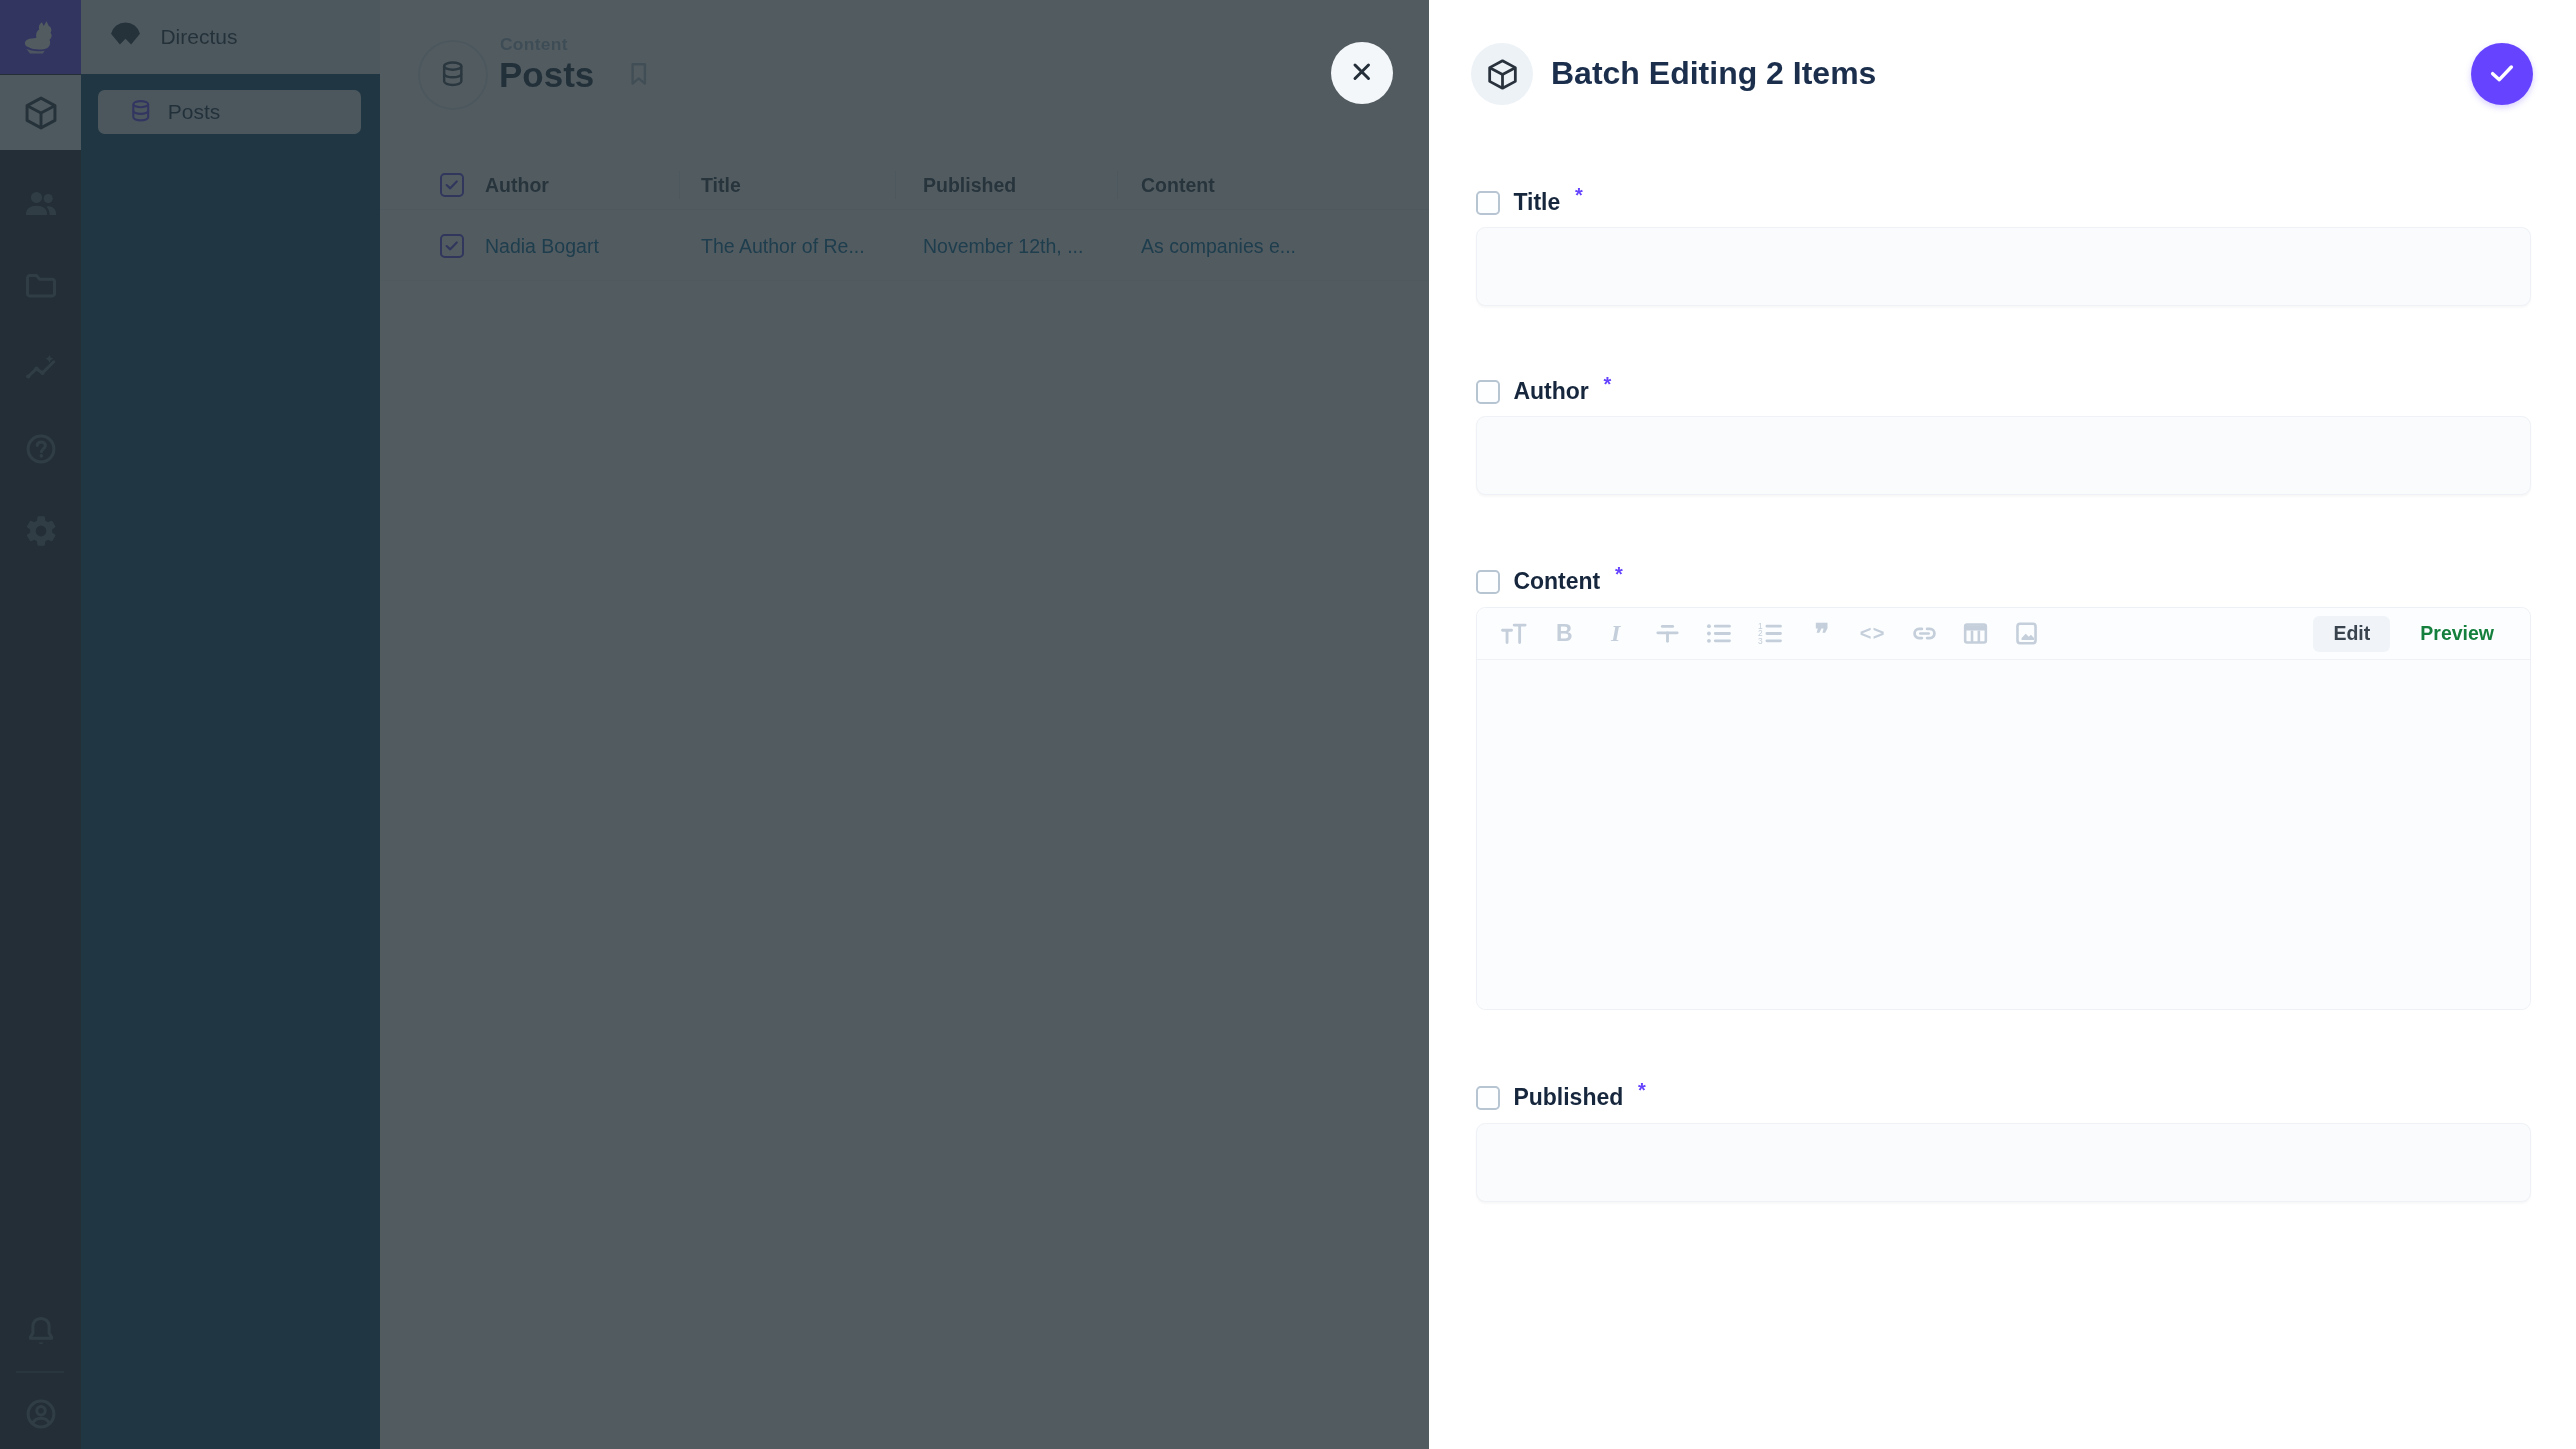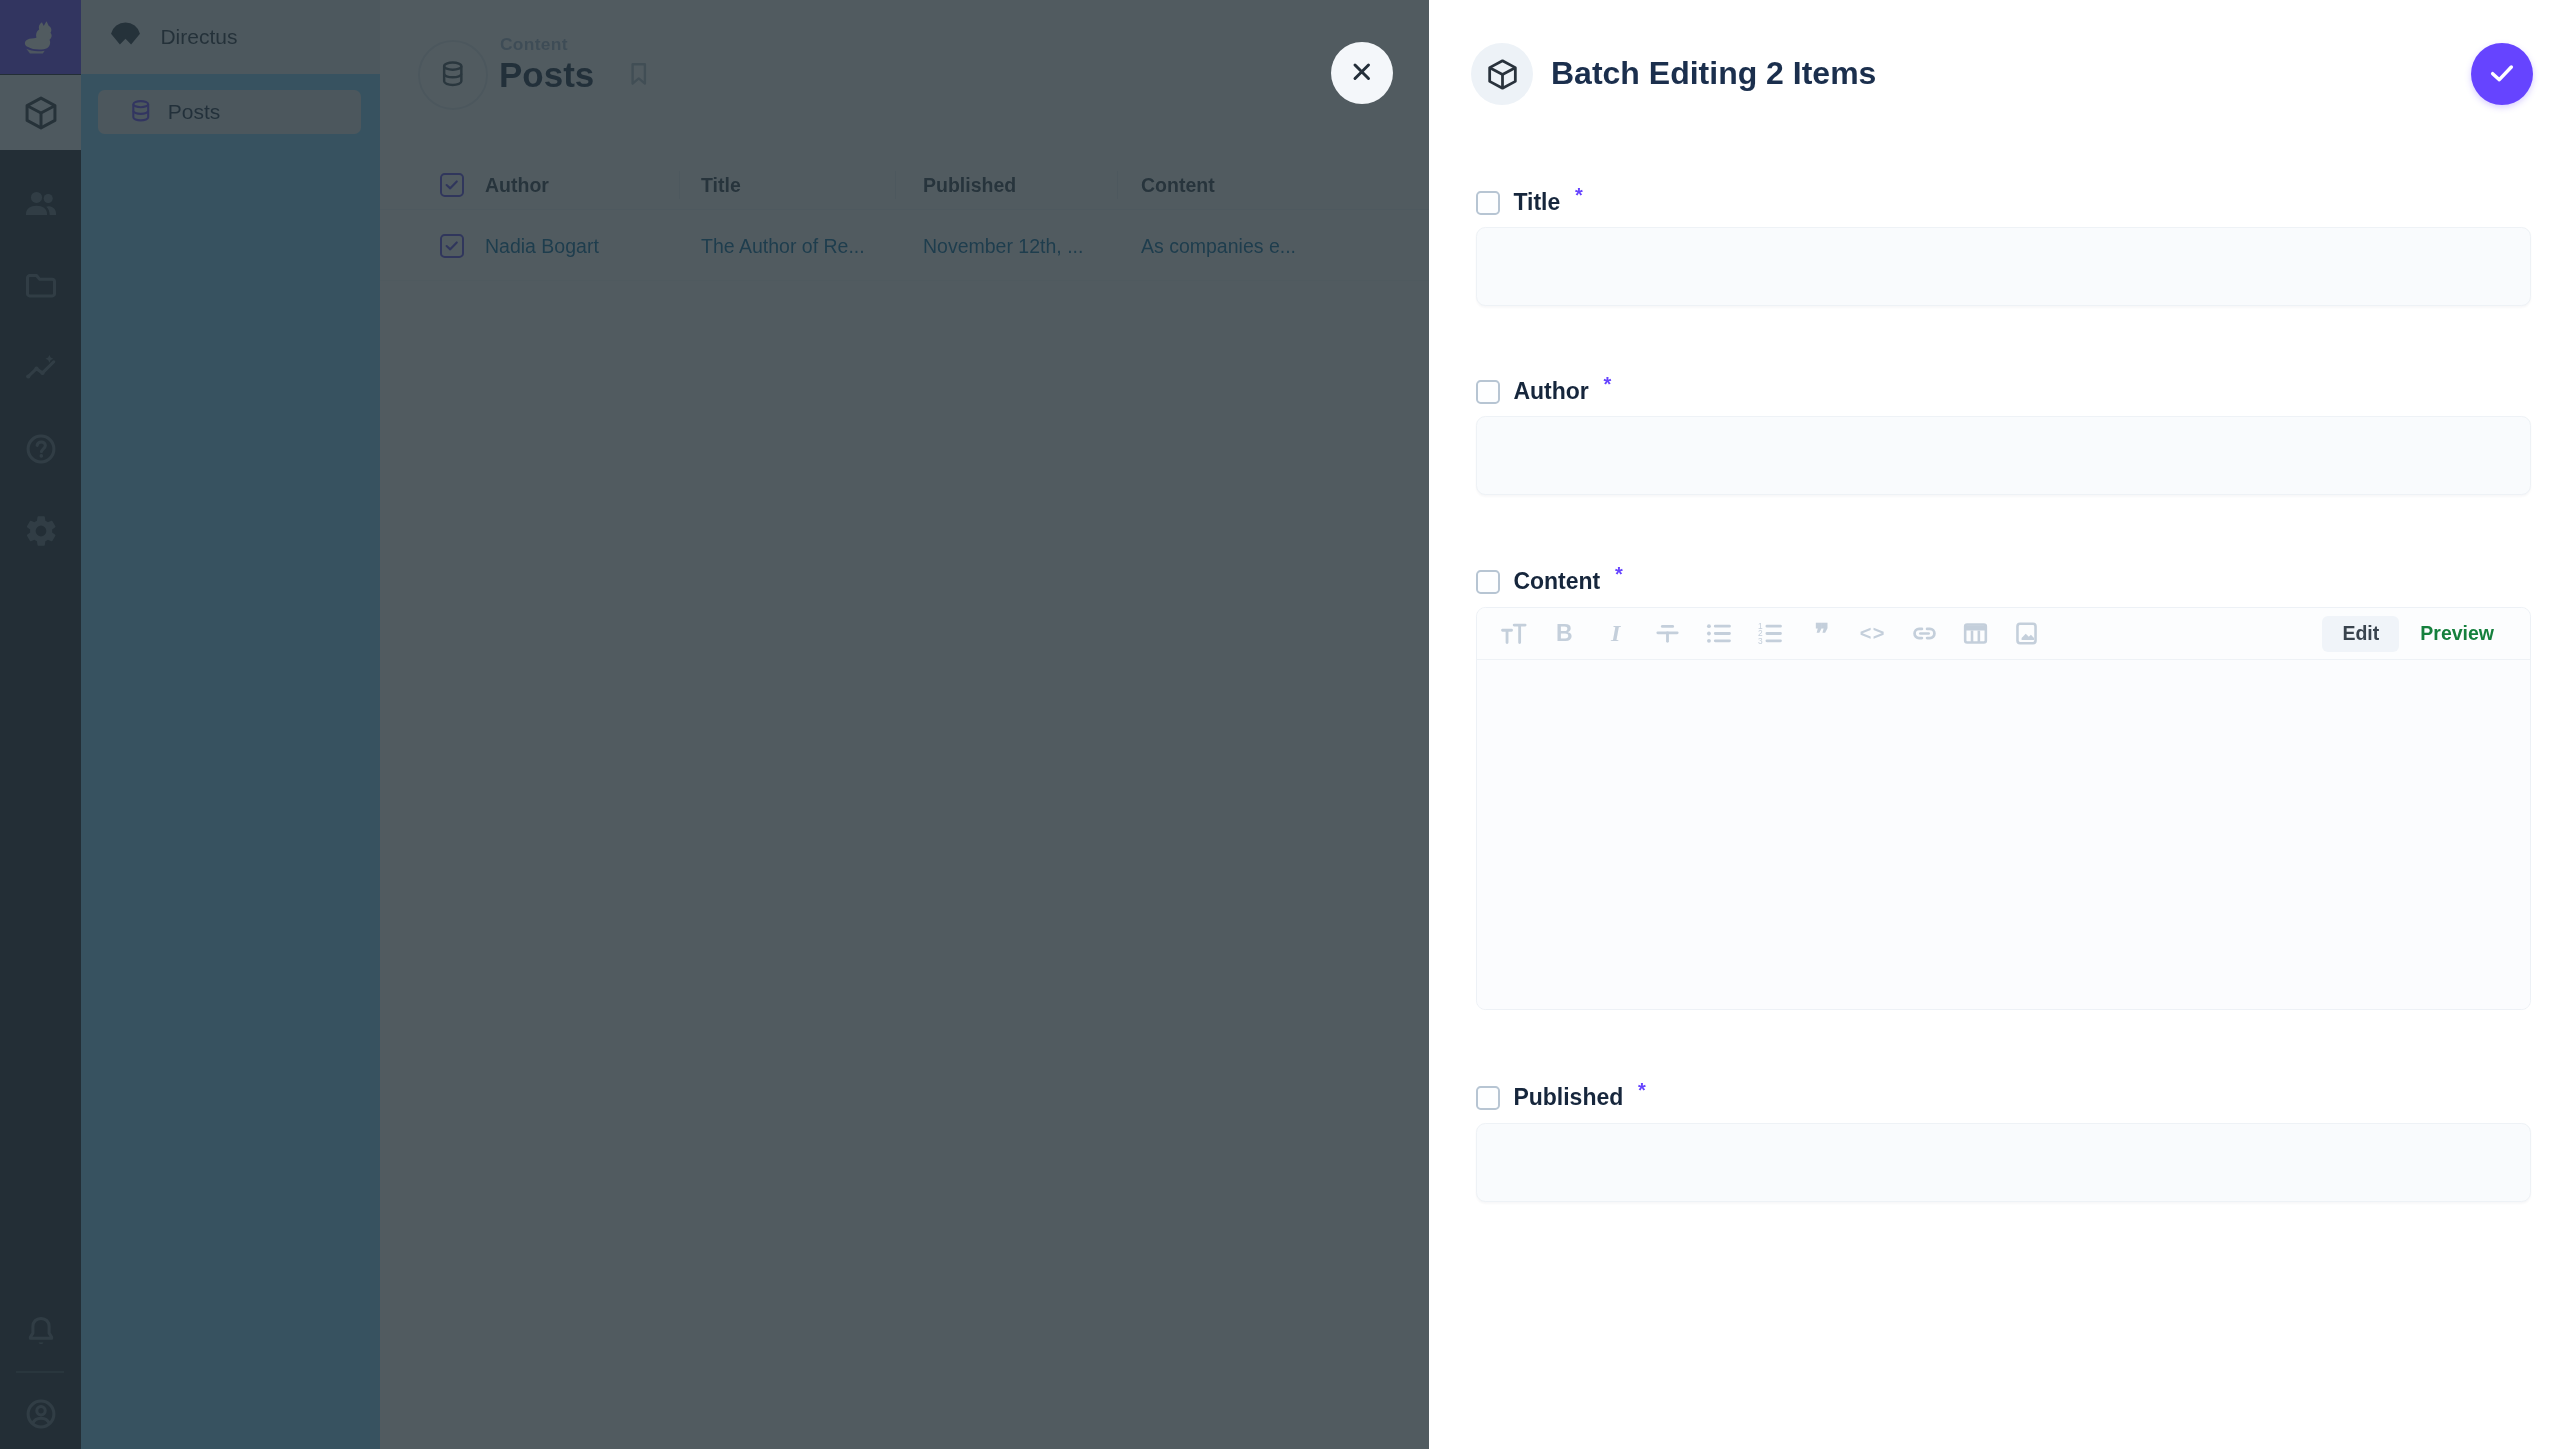--- a/index.html
+++ b/index.html
@@ -16,21 +16,21 @@
                display:flex; align-items:center; justify-content:center; cursor:pointer; }
   .module-item { position:absolute; left:0; width:81px; height:75px;
                  display:flex; align-items:center; justify-content:center; cursor:pointer; }
   .module-item svg { display:block; }
   .module-item.active { background:#F0F4F9; }
   .mi { color:#5F6C7B; }
   .module-item.active .mi { color:#29323C; }
   .mbar-divider { position:absolute; left:16px; top:1371px; width:48px; height:2px; background:#39454F; }
 
   
-  .nav { position:absolute; left:81px; top:0; width:299px; height:1449px; background:#7dd3fc; }
+  .nav { position:absolute; left:81px; top:0; width:299px; height:1449px; background:#0c4a6e; }
   .project-bar { position:absolute; left:0; top:0; width:299px; height:74px; background:#E8EEF4;
                  display:flex; align-items:center; gap:17.4px; padding-left:27px; cursor:pointer; }
   .project-name { font-size:21px; font-weight:500; color:#1F2D3D; }
   .nav-item { position:absolute; left:17px; top:90px; width:263px; height:44px; border-radius:6.7px;
               background:#E4EAF1; display:flex; align-items:center; gap:14.8px; padding-left:29.5px; cursor:pointer; }
   .nav-item-label { font-size:21px; font-weight:500; color:#172940; }
 
   
   .main { position:absolute; left:380px; top:0; width:1049px; height:1449px; background:#fff; }
   .coll-circle { position:absolute; left:38px; top:40px; width:70px; height:70px; border-radius:50%;
@@ -83,21 +83,21 @@
   .editor { position:absolute; left:47px; top:607px; width:1055px; height:403px; border-radius:9.4px;
             border:1.3px solid #EDF1F6; background:#FBFCFE; overflow:hidden; }
   .editor-toolbar { height:52px; background:#FCFDFE; border-bottom:1.3px solid #EEF2F6;
                     display:flex; align-items:center; padding:0 16px 0 19px; }
   .tb-btn { width:34px; height:34px; margin-right:17.4px; display:flex; align-items:center; justify-content:center;
             color:#C4CFDB; cursor:pointer; border-radius:5.4px; flex:0 0 auto; }
   .tb-txt { font-size:23px; font-weight:700; color:#C4CFDB; }
   .tb-txt.italic { font-style:italic; font-family:"Liberation Serif", serif; font-size:24px; }
   .tb-quote { font-size:27px; letter-spacing:-1.3px; }
   .tb-code { font-size:20px; font-weight:700; letter-spacing:1.3px; }
-  .mode-group { margin-left:auto; display:flex; align-items:flex-end; gap:1px; }
+  .mode-group { margin-left:auto; display:flex; align-items:flex-end; gap:10px; }
   .mode-btn { height:36px; padding:0 20px; display:flex; align-items:center; border-radius:6px;
               font-size:19.5px; font-weight:600; cursor:pointer; }
   .mode-btn.active { background:#F0F4F9; color:#39434E; }
   .mode-btn.inactive { color:#15803d; }
   .editor-body { width:100%; height:350px; background:#FBFCFE; cursor:text; }
 </style>
 </head>
 <body>
 
 <div id="app">

